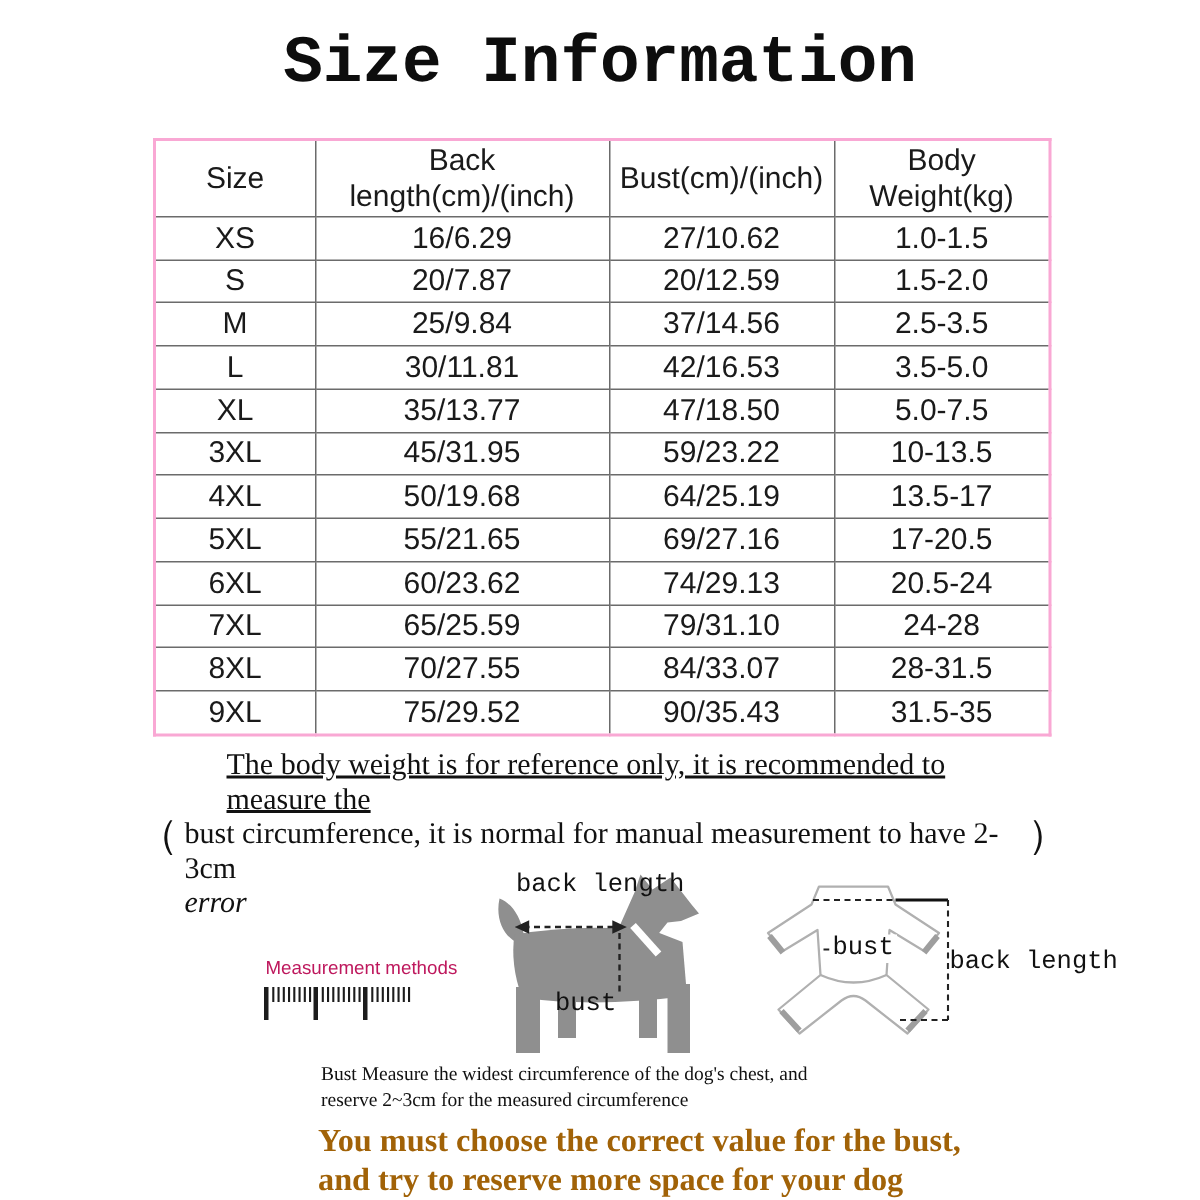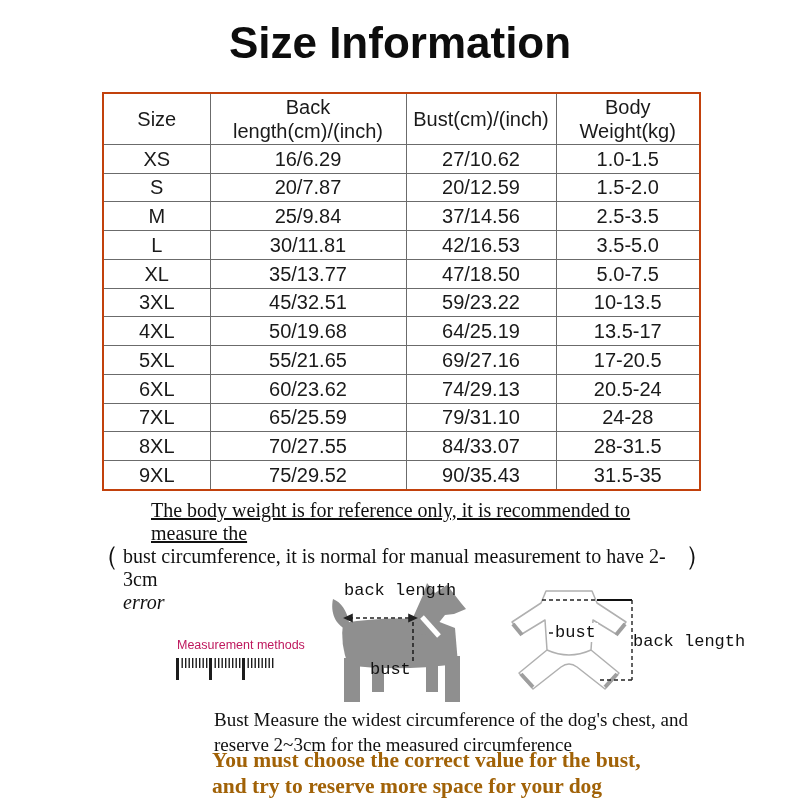--- a/index.html
+++ b/index.html
@@ -1,27 +1,27 @@
 <!DOCTYPE html>
 <html><head>
 <meta charset="utf-8">
 <style>
   html,body{margin:0;padding:0;background:#ffffff;}
   .page{position:relative;width:800px;height:800px;background:#ffffff;overflow:hidden;
         font-family:"Liberation Serif",serif;color:#161616;}
 
   
   .title{position:absolute;top:18px;left:0;width:800px;text-align:center;margin:0;
-         font-family:Liberation Sans, sans-serif;font-weight:bold;font-size:44px;color:#0d0d0d;}
+         font-family:Liberation Mono, monospace;font-weight:bold;font-size:44px;color:#0d0d0d;}
 
   
   .size-table{position:absolute;left:102px;top:92px;width:597px;height:399px;
               border-collapse:collapse;table-layout:fixed;
               font-family:"Liberation Sans",sans-serif;font-size:20px;color:#1a1a1a;
-              border:2px solid #c2410c;}
+              border:2px solid #f9a8d4;}
   .size-table th,.size-table td{border:1px solid #6b6b6b;text-align:center;vertical-align:middle;
               padding:0;font-weight:400;line-height:1.22;}
   .size-table thead th{height:50px;white-space:pre-line;}
 
   
   .note{position:absolute;left:88px;top:499px;width:628px;display:flex;align-items:center;
         font-size:20px;line-height:23px;color:#111;}
   .note .paren{font-size:27px;line-height:23px;padding:0 4px;flex:0 0 auto;}
   .note-lines{flex:1 1 auto;text-align:left;}
   .note-lines .nl1{padding-left:28px;text-decoration:underline;}
@@ -34,21 +34,21 @@
   .dog-svg{position:absolute;left:325px;top:578px;}
   .garment-svg{position:absolute;left:505px;top:583px;}
   .diag-label{position:absolute;font-family:Liberation Mono, monospace;font-size:17px;color:#111;
               white-space:nowrap;}
   .lbl-dog-backlength{left:344px;top:581px;}
   .lbl-dog-bust{left:370px;top:660px;}
   .lbl-garment-bust{left:553px;top:623px;background:#fff;padding:0 2px;}
   .lbl-garment-backlength{left:633px;top:632px;}
 
   
-  .bust-note{position:absolute;left:214px;top:708px;font-size:19px;line-height:1.3;color:#111;}
+  .bust-note{position:absolute;left:214px;top:708px;font-size:13px;line-height:1.3;color:#111;}
   .warning{position:absolute;left:212px;top:747px;font-size:21.5px;line-height:1.22;
            font-weight:bold;color:#a16207;}
 </style>
 </head>
 <body>
 
 <div class="page">
 
   <h1 class="title">Size Information</h1>
 
@@ -95,21 +95,21 @@
           <td>3.5-5.0</td>
         </tr>
         <tr>
           <td>XL</td>
           <td>35/13.77</td>
           <td>47/18.50</td>
           <td>5.0-7.5</td>
         </tr>
         <tr>
           <td>3XL</td>
-          <td>45/32.51</td>
+          <td>45/31.95</td>
           <td>59/23.22</td>
           <td>10-13.5</td>
         </tr>
         <tr>
           <td>4XL</td>
           <td>50/19.68</td>
           <td>64/25.19</td>
           <td>13.5-17</td>
         </tr>
         <tr>

